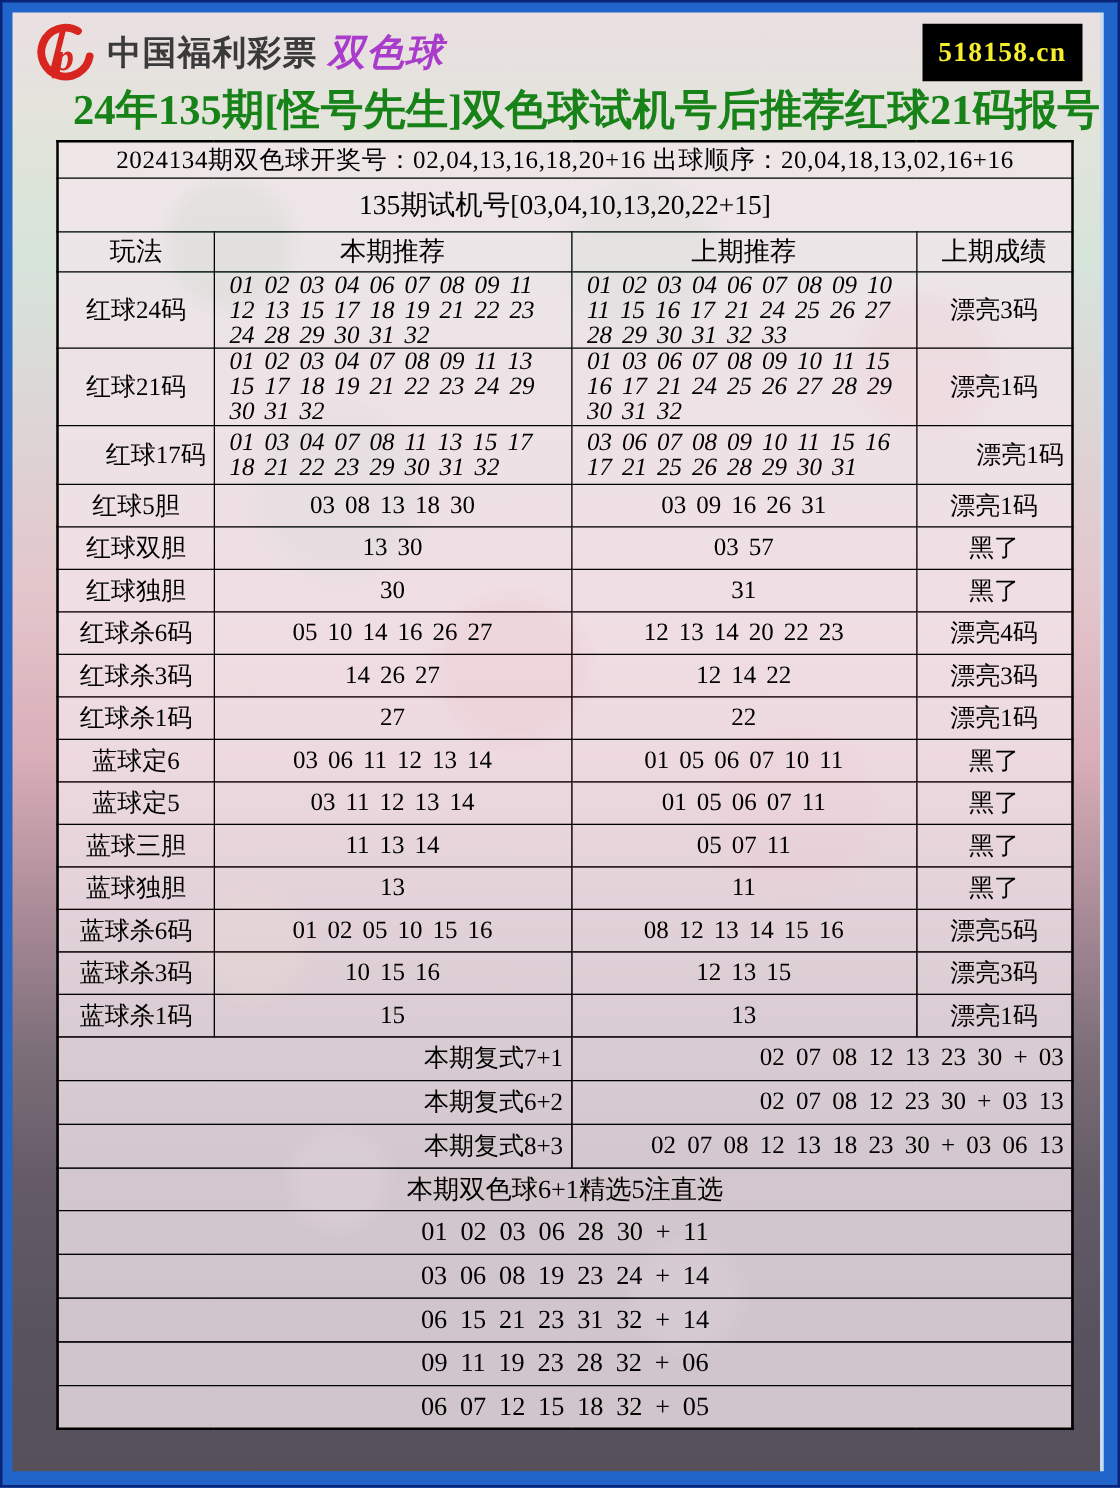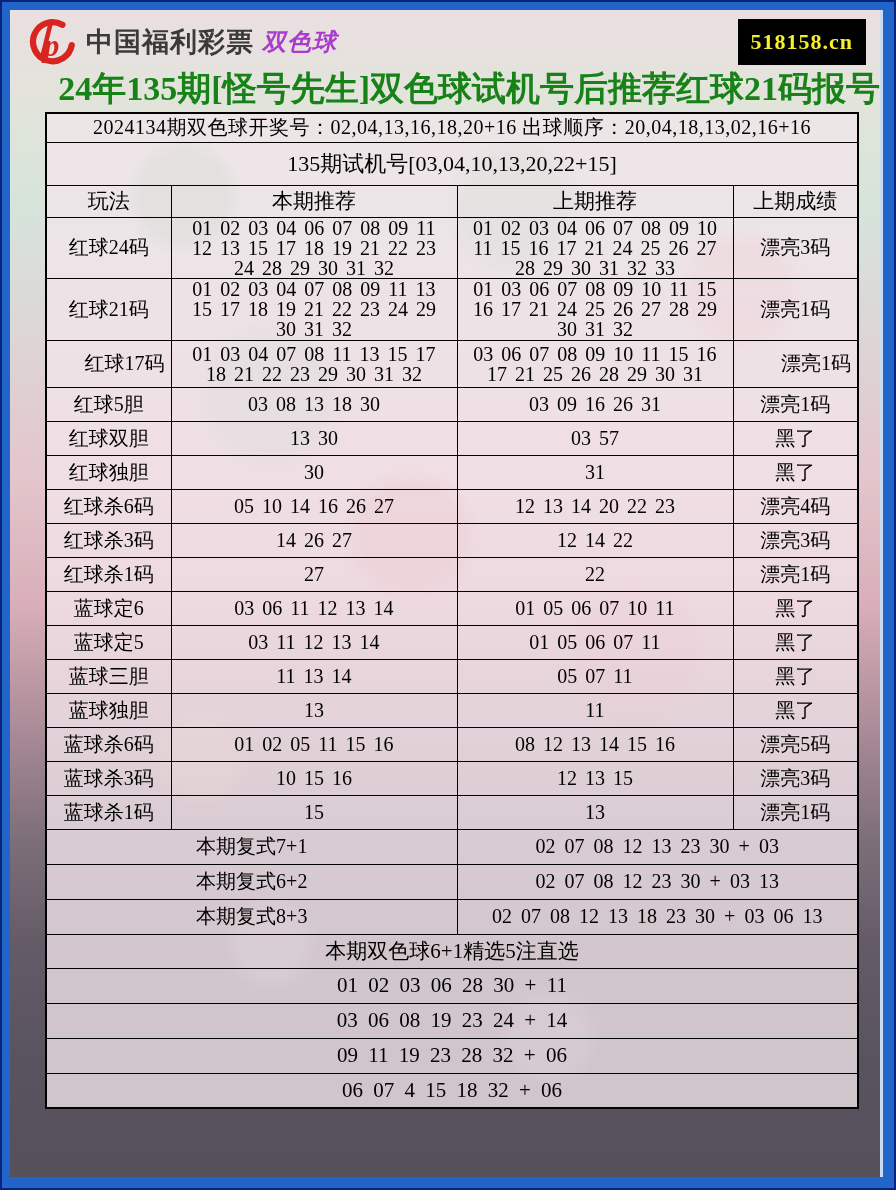--- a/index.html
+++ b/index.html
@@ -31,21 +31,21 @@
     height:58px;display:flex;align-items:center;justify-content:space-between;
     padding:6px 14px 0 18px;box-sizing:border-box;
   }
   .brand-left{display:flex;align-items:center;gap:8px;}
   .brand-name{
     font-family:"Liberation Sans","DejaVu Sans",sans-serif;
     font-weight:bold;font-size:27px;color:#3a3a3a;letter-spacing:1px;
   }
   .brand-product{
     font-family:"Liberation Sans","DejaVu Sans",sans-serif;
-    font-weight:bold;font-style:italic;font-size:24px;color:#a93ccb;letter-spacing:1px;
+    font-weight:bold;font-style:italic;font-size:30px;color:#a93ccb;letter-spacing:1px;
   }
   .site-badge{
     background:#000;color:#f5ee2e;font-weight:bold;font-size:22px;
     padding:10px 13px;letter-spacing:1px;
   }
   .page-title{
     height:44px;line-height:42px;text-align:right;
     font-size:34px;font-weight:bold;color:#178217;white-space:nowrap;
   }
   table.main{
@@ -58,27 +58,27 @@
     background:rgba(242,229,234,0.78);
     text-align:center;vertical-align:middle;
     font-size:20px;overflow:hidden;
     padding:0 6px;box-sizing:border-box;
   }
   tr.info1 td{height:29px;font-size:20px;letter-spacing:0.5px;}
   tr.info2 td{height:43px;font-size:22px;margin-top:28px;}
   tr.head th{height:32px;font-weight:normal;font-size:21px;}
   td.c-play{font-size:20px;}
   td.c-num{word-spacing:3px;line-height:20px;}
-  td.c-num.wrap{text-align:center;padding:0 12px;}
+  td.c-num.wrap{text-align:left;padding:0 12px;font-style:italic;}
   td.c-res{font-size:20px;background:rgba(246,226,233,0.82);}
   tr.h3a td{height:60px;}
   tr.h3b td{height:62px;}
   tr.h2 td{height:47px;text-align:right;}
   tr.h1 td{height:34px;}
-  tr.fushi td{height:35px;}
+  tr.fushi td{height:35px;text-align:right;}
   td.fs-label{font-size:21px;}
   td.fs-val{word-spacing:4px;font-size:21px;}
   tr.jx td{height:34px;font-size:21px;}
   tr.pick td{height:35px;word-spacing:5px;font-size:21px;margin-top:28px;}
   .logo{flex:0 0 auto;}
 </style>
 </head>
 <body>
 
 <div class="content">
@@ -194,21 +194,21 @@
       <td class="c-res">黑了</td>
     </tr>
     <tr class="h1">
       <td class="c-play">蓝球独胆</td>
       <td class="c-num">13</td>
       <td class="c-num">11</td>
       <td class="c-res">黑了</td>
     </tr>
     <tr class="h1">
       <td class="c-play">蓝球杀6码</td>
-      <td class="c-num">01 02 05 11 15 16</td>
+      <td class="c-num">01 02 05 10 15 16</td>
       <td class="c-num">08 12 13 14 15 16</td>
       <td class="c-res">漂亮5码</td>
     </tr>
     <tr class="h1">
       <td class="c-play">蓝球杀3码</td>
       <td class="c-num">10 15 16</td>
       <td class="c-num">12 13 15</td>
       <td class="c-res">漂亮3码</td>
     </tr>
     <tr class="h1">
@@ -235,21 +235,24 @@
       <td colspan="4">本期双色球6+1精选5注直选</td>
     </tr>
 
     <tr class="pick">
       <td colspan="4">01 02 03 06 28 30 + 11</td>
     </tr>
     <tr class="pick">
       <td colspan="4">03 06 08 19 23 24 + 14</td>
     </tr>
     <tr class="pick">
+      <td colspan="4">06 15 21 23 31 32 + 14</td>
+    </tr>
+    <tr class="pick">
       <td colspan="4">09 11 19 23 28 32 + 06</td>
     </tr>
     <tr class="pick">
-      <td colspan="4">06 07 4 15 18 32 + 06</td>
+      <td colspan="4">06 07 12 15 18 32 + 05</td>
     </tr>
   </tbody>
     </table>
 
 </div>
 
 </body></html>

